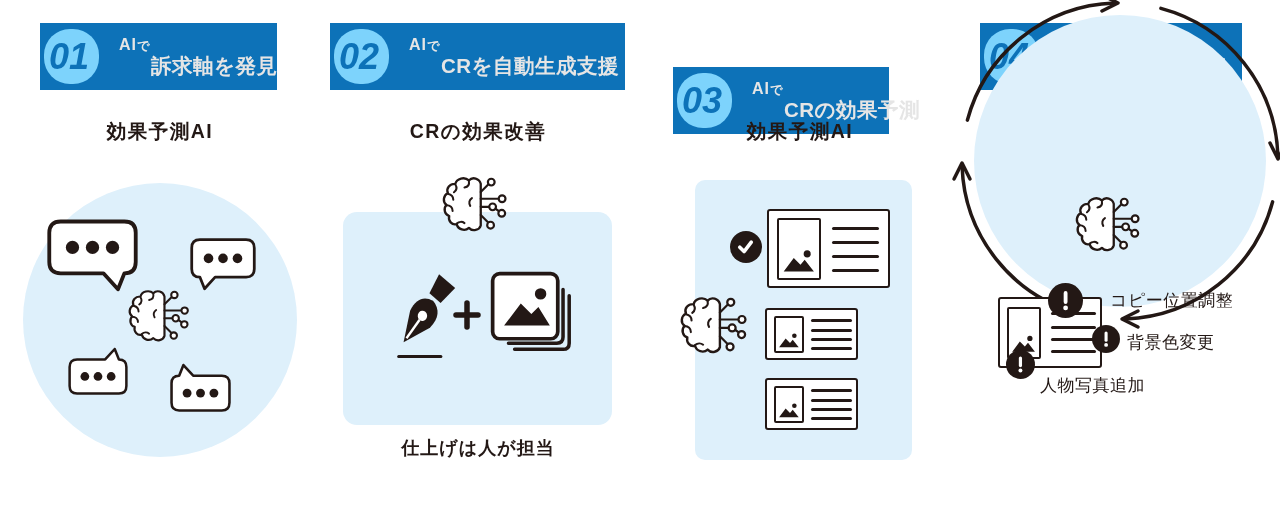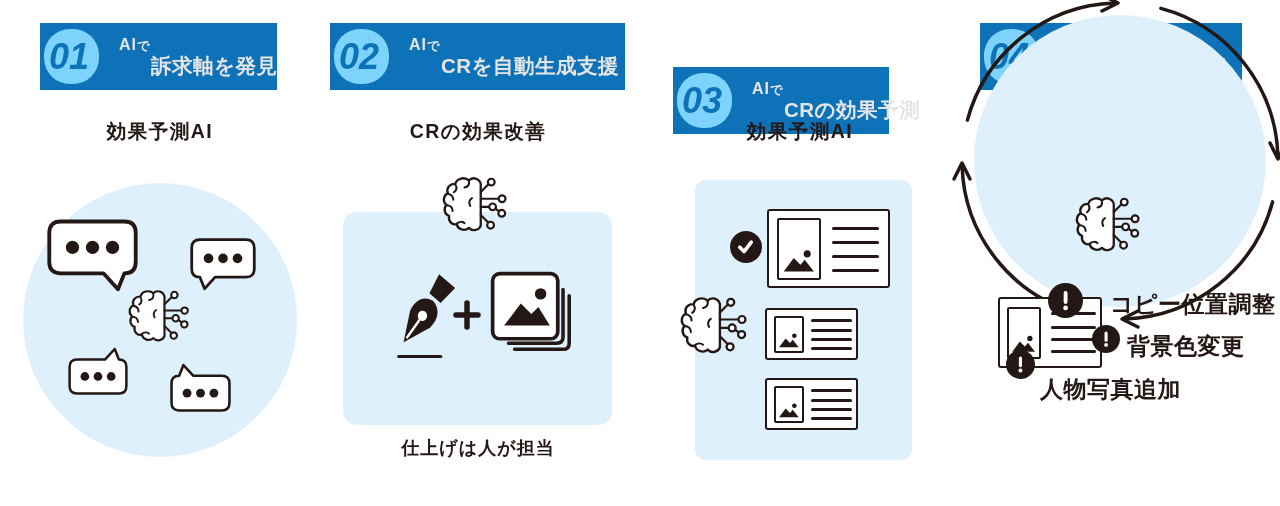--- a/index.html
+++ b/index.html
@@ -30,21 +30,21 @@
 
   
   .card{position:absolute;background:#fff;border:2.5px solid var(--ink);border-radius:3px;}
   .imgbox{position:absolute;background:#fff;border:2.5px solid var(--ink);border-radius:2px;}
   .imgbox svg{position:absolute;left:8%;right:8%;bottom:8%;width:84%;}
   .cline{position:absolute;height:2.5px;background:var(--ink);border-radius:2px;}
 
   .badge{position:absolute;background:var(--ink);border-radius:50%;display:flex;align-items:center;justify-content:center;}
   .badge svg{width:72%;height:72%;}
 
-  .anno{position:absolute;font-weight:bold;font-size:23px;white-space:nowrap;letter-spacing:0.5px;}
+  .anno{position:absolute;font-weight:normal;font-size:17px;white-space:nowrap;letter-spacing:0.5px;}
   .note{position:absolute;left:0;width:100%;text-align:center;font-weight:bold;font-size:18px;letter-spacing:1px;white-space:nowrap;}
   .defs{position:absolute;width:0;height:0;overflow:hidden;}
 </style>
 </head>
 <body>
 
 <svg class="defs" aria-hidden="true">
   <defs>
 
     <symbol id="sym-brain" viewBox="0 0 100 90">

